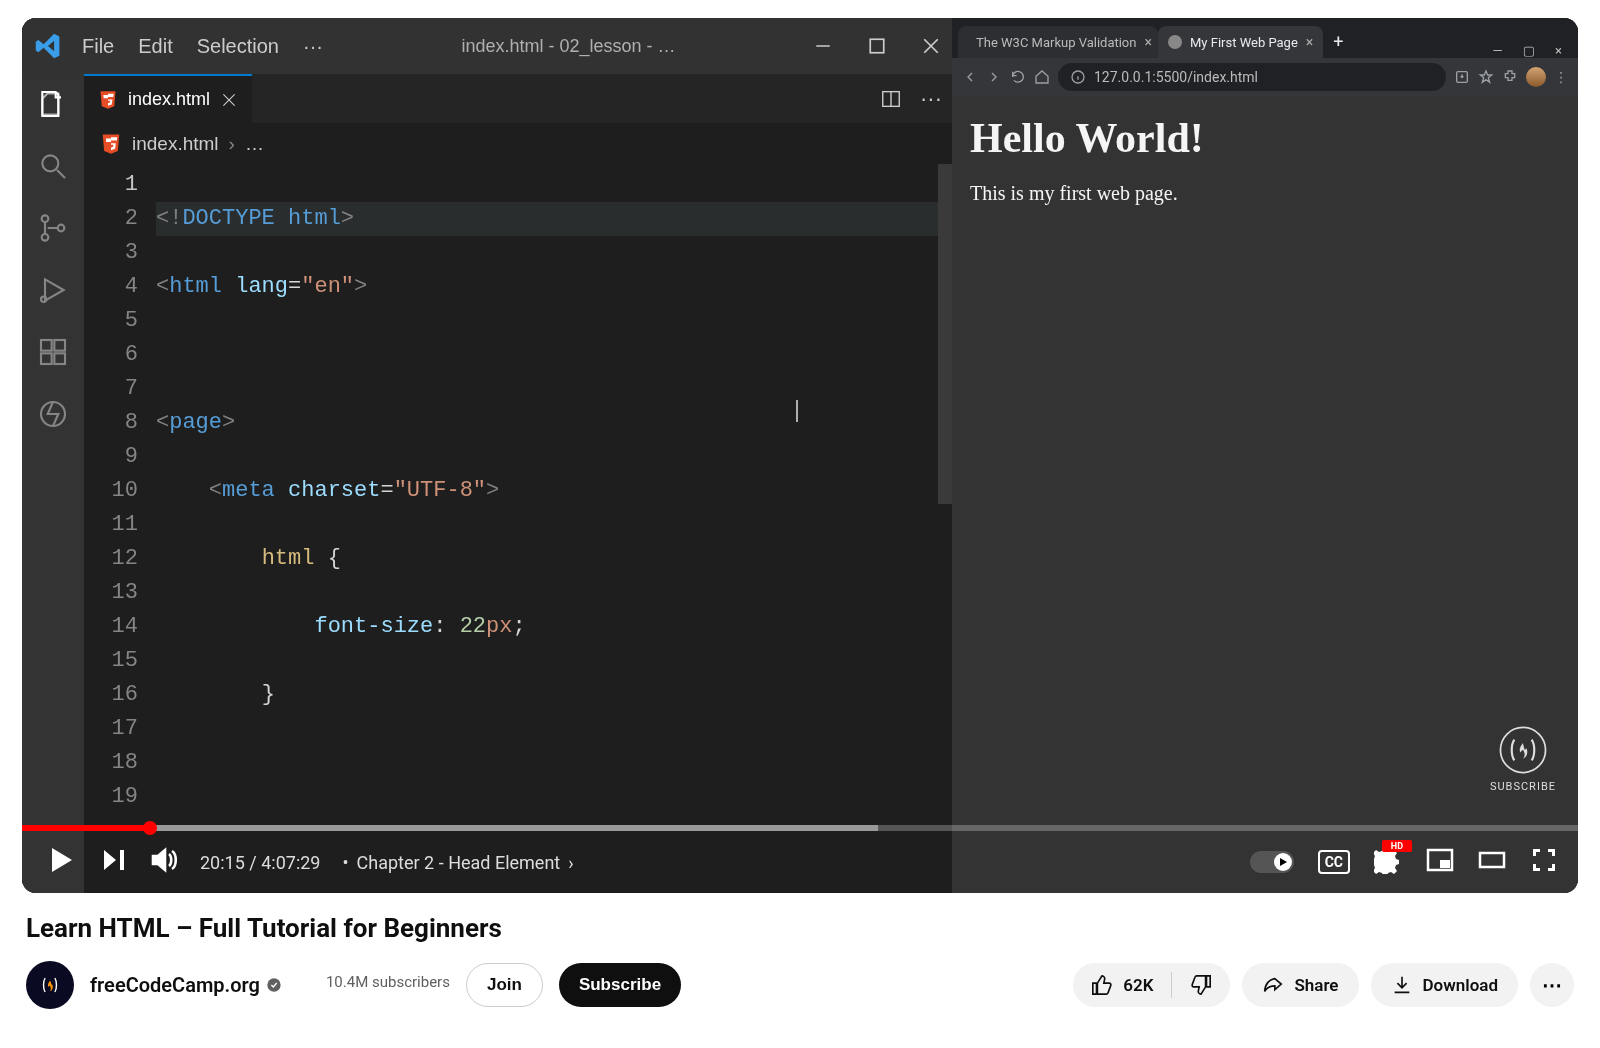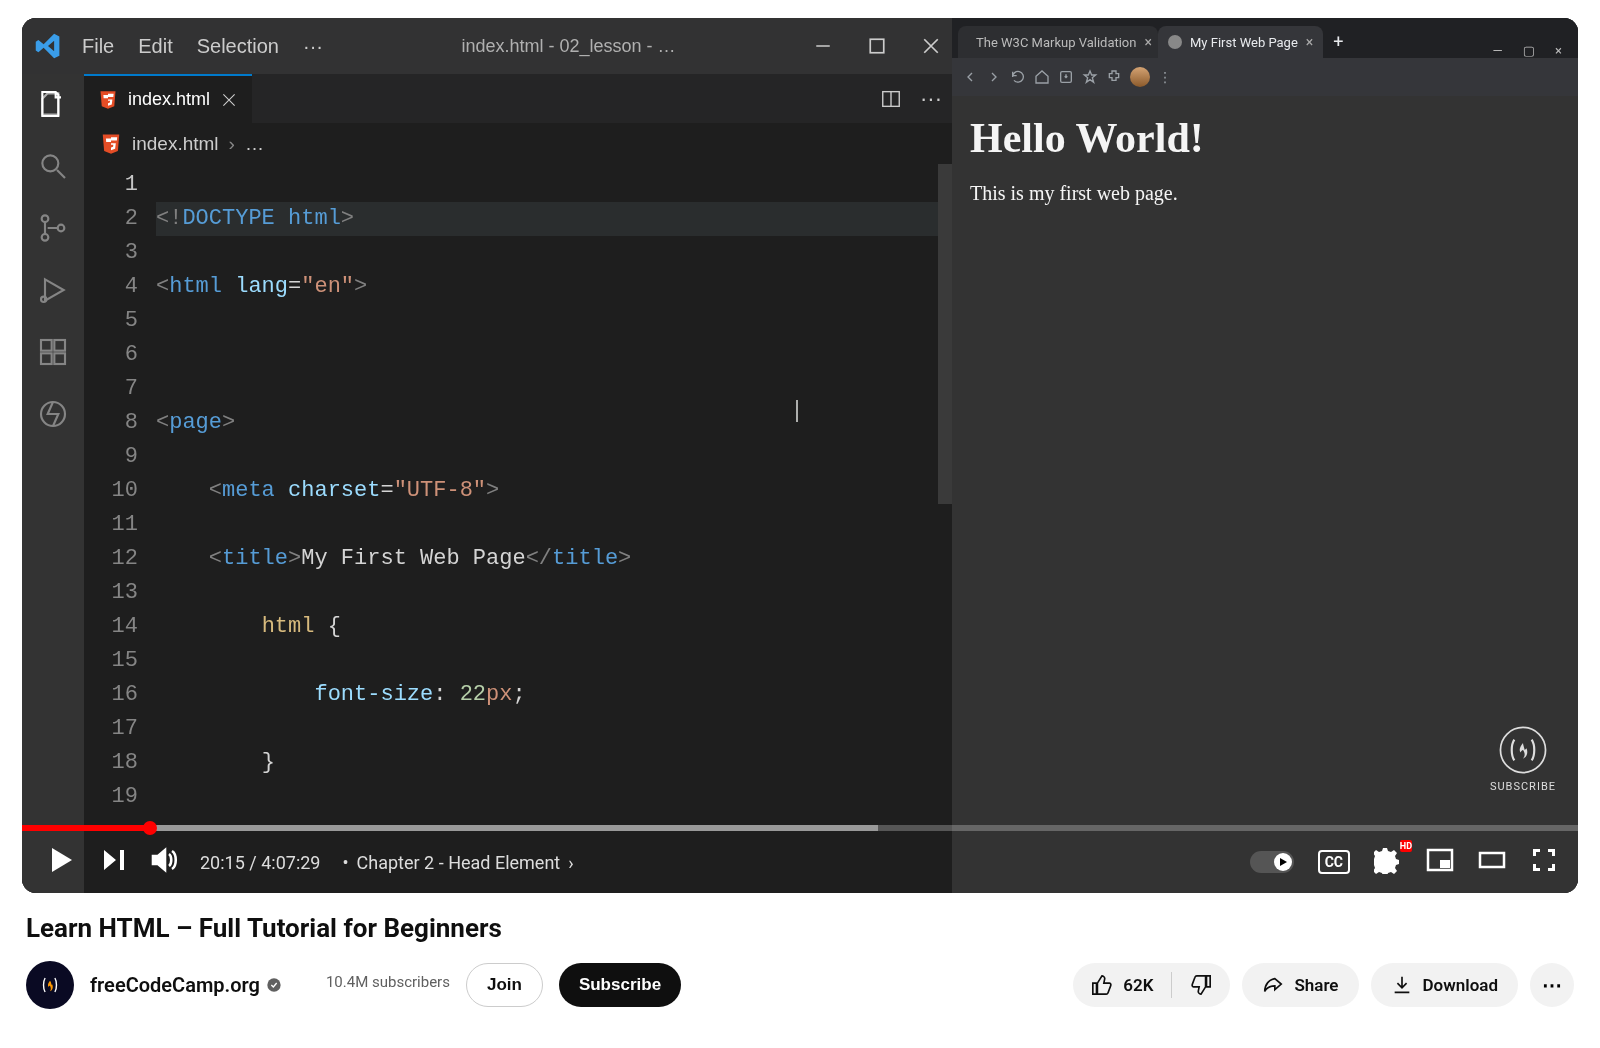--- a/index.html
+++ b/index.html
@@ -77,21 +77,21 @@
 .player-controls .ctrl.play svg{width:36px;height:36px;}
 .time-display{font-size:18px;color:#ddd;}
 .chapter-nav{display:flex;align-items:center;gap:8px;font-size:18px;color:#ddd;}
 .player-right{margin-left:auto;display:flex;align-items:center;gap:24px;}
 .player-right svg{width:28px;height:28px;fill:#fff;}
 .autoplay{width:44px;height:22px;background:#555;border-radius:11px;position:relative;}
 .autoplay .knob{position:absolute;right:2px;top:2px;width:18px;height:18px;background:#fff;border-radius:50%;display:flex;align-items:center;justify-content:center;}
 .autoplay .knob svg{width:10px;height:10px;fill:#000;}
 .cc-box{border:2px solid #fff;border-radius:4px;padding:2px 5px;font-size:14px;font-weight:bold;}
 .settings-wrap{position:relative;}
-.hd-badge{position:absolute;top:-6px;right:-10px;background:#ff0000;color:#fff;font-size:9px;padding:1px 0;border-radius:2px;font-weight:bold;}
+.hd-badge{position:absolute;top:-6px;right:-10px;background:#ff0000;color:#fff;font-size:9px;padding:1px 9px;border-radius:2px;font-weight:bold;}
 
 
 .video-meta { padding: 20px 26px; }
 .video-title-row { font-size: 26px; font-weight: 700; color: #0f0f0f; margin-bottom: 18px;}
 .channel-row { display:flex; align-items:center; gap:16px;}
 .channel-avatar{width:48px;height:48px;border-radius:50%;background:#0a0a23;display:flex;align-items:center;justify-content:center;}
 .channel-avatar svg{width:28px;height:28px;}
 .channel-info{display:flex;gap:44px;}
 .channel-name{font-size:20px;font-weight:600;color:#0f0f0f;display:flex;align-items:center;gap:6px;}
 .channel-subs{font-size:15px;color:#606060;}
@@ -226,21 +226,20 @@
               <div>17</div>
               <div>18</div>
               <div>19</div>
           </div>
           <div class="code">
 <div class="line lh"><span class="t-gray">&lt;!</span><span class="t-blue">DOCTYPE</span><span> </span><span class="t-blue">html</span><span class="t-gray">&gt;</span></div>
 <div class="line"><span class="t-gray">&lt;</span><span class="t-blue">html</span><span> </span><span class="t-lblue">lang</span><span class="t-wht">=</span><span class="t-str">"en"</span><span class="t-gray">&gt;</span></div>
 <div class="line"> </div>
 <div class="line"><span class="t-gray">&lt;</span><span class="t-blue">page</span><span class="t-gray">&gt;</span></div>
 <div class="line">    <span class="t-gray">&lt;</span><span class="t-blue">meta</span><span> </span><span class="t-lblue">charset</span><span class="t-wht">=</span><span class="t-str">"UTF-8"</span><span class="t-gray">&gt;</span></div>
-<div class="line">    <span class="t-gray">&lt;</span><span class="t-blue">title</span><span class="t-gray">&gt;</span><span class="t-wht">My First Web Page</span><span class="t-gray">&lt;/</span><span class="t-blue">title</span><span class="t-gray">&gt;</span></div>
 <div class="line">        <span class="t-sel">html</span><span> </span><span class="t-wht">{</span></div>
 <div class="line">            <span class="t-lblue">font-size</span><span class="t-wht">:</span><span> </span><span class="t-num">22</span><span class="t-val">px</span><span class="t-wht">;</span></div>
 <div class="line">        <span class="t-wht">}</span></div>
 <div class="line"> </div>
 
 
 
 
 
 
@@ -279,20 +278,27 @@
         </svg>
       <svg viewBox="0 0 24 24">
           <path d="M9 6l6 6-6 6"></path>
         </svg>
       <svg viewBox="0 0 24 24">
           <path d="M4 12a8 8 0 1 1 2 5M4 4v6h6"></path>
         </svg>
       <svg viewBox="0 0 24 24">
           <path d="M3 11l9-8 9 8v10H3z"></path>
         </svg>
+      <div class="omnibox">
+        <svg viewBox="0 0 24 24" style="stroke:#9aa0a6;">
+            <circle cx="12" cy="12" r="9"></circle>
+            <path d="M12 8v.01M12 11v5"></path>
+          </svg>
+        <span>127.0.0.1:5500/index.html</span>
+      </div>
       <svg viewBox="0 0 24 24">
           <rect x="4" y="4" width="16" height="16" rx="2"></rect>
           <path d="M12 8v5m-2-2l2 2 2-2"></path>
         </svg>
       <svg viewBox="0 0 24 24">
           <path d="M12 3l2.5 6h6l-5 4 2 7-5.5-4-5.5 4 2-7-5-4h6z"></path>
         </svg>
       <svg viewBox="0 0 24 24">
           <path d="M9 3h6v4h4v6h-4v4H9v-4H5V7h4z"></path>
         </svg>

